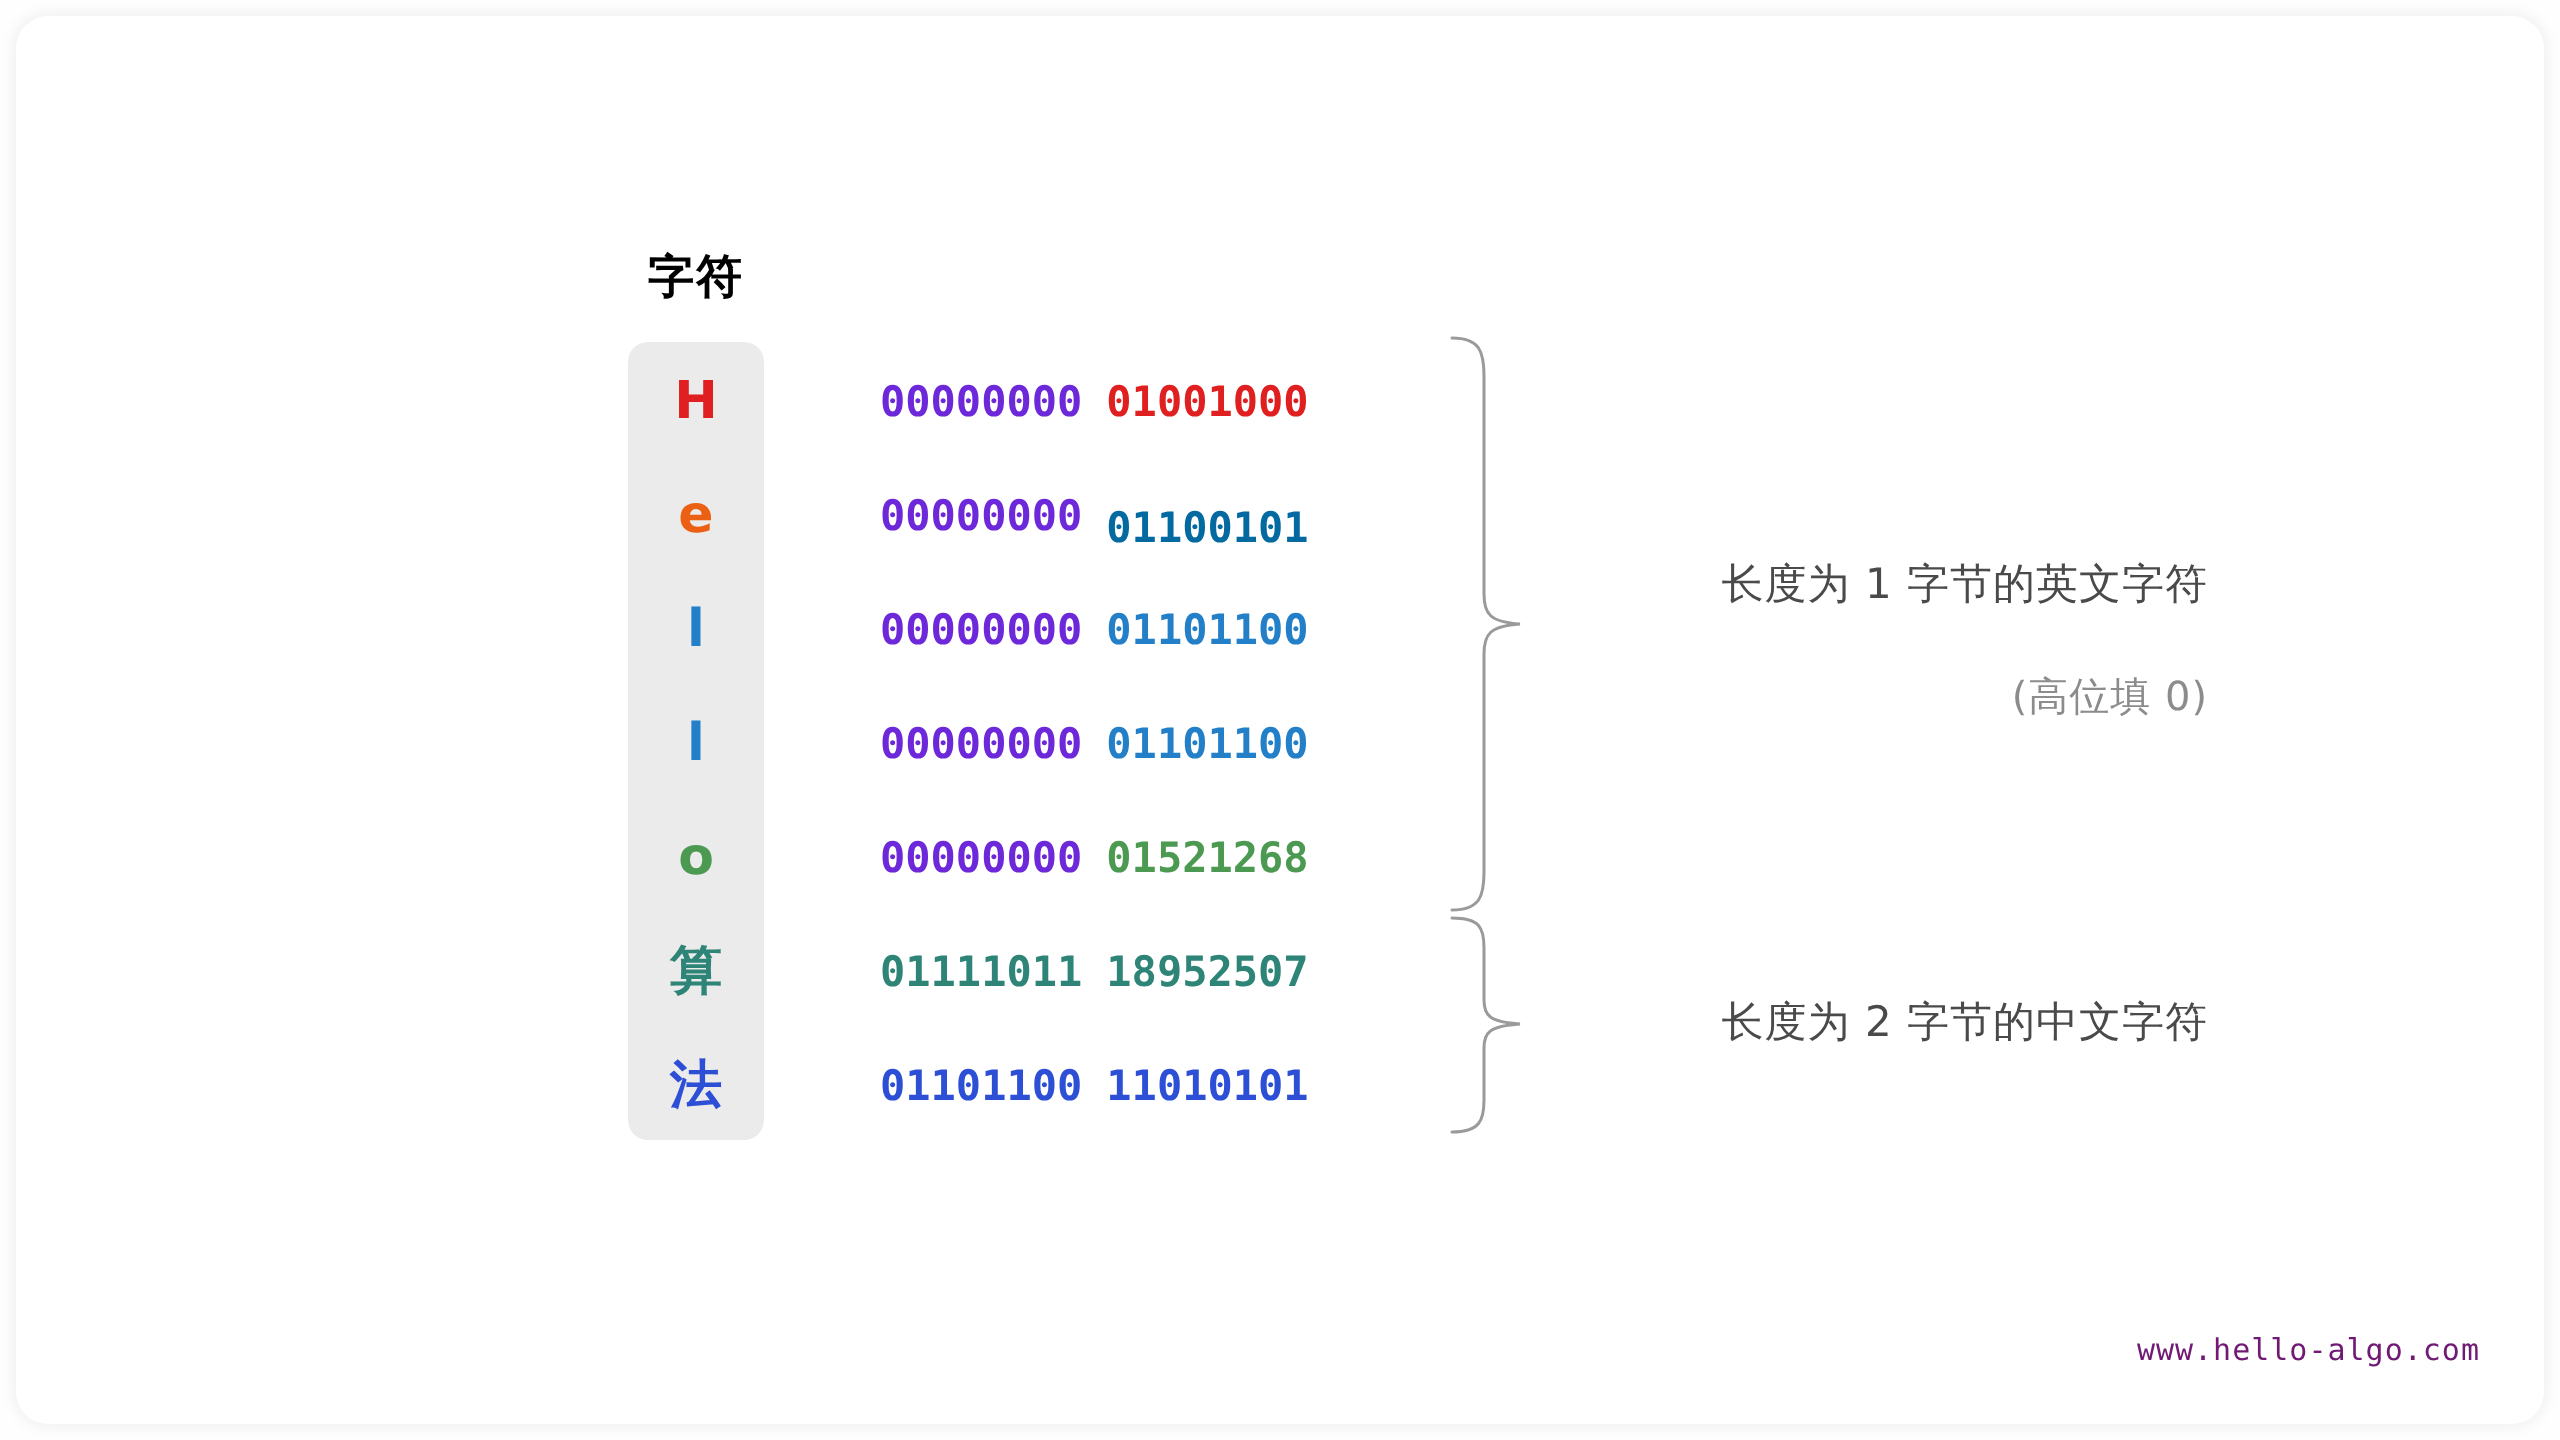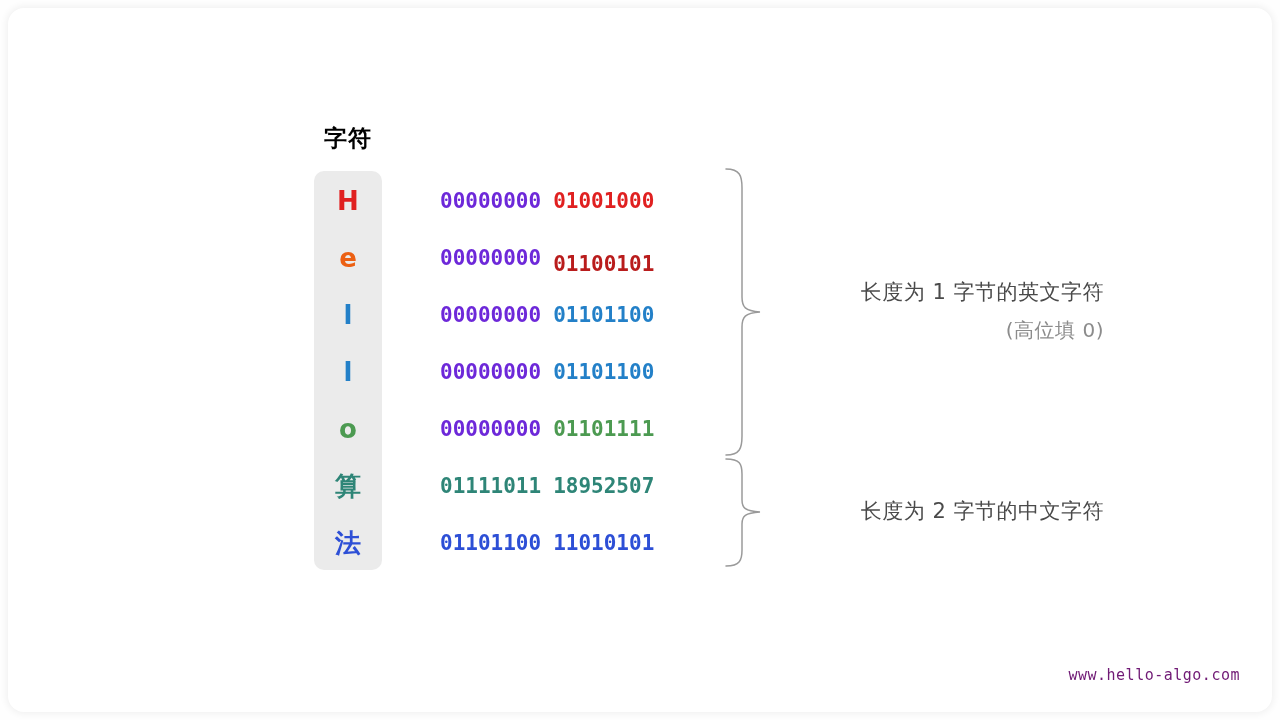--- a/index.html
+++ b/index.html
@@ -123,21 +123,21 @@
   .annotation {
     position: absolute;
     color: #4a4a4a;
     font-size: 21px;
     text-align: right;
     white-space: nowrap;
     letter-spacing: 0.5px;
   }
   .annotation .sub {
     display: block;
-    margin-top: 11px;
+    margin-top: 29px;
     color: #8c8c8c;
     font-size: 20px;
   }
   #annotation-1 { left: 766px; top: 270px; width: 330px; }
   #annotation-2 { left: 766px; top: 489px; width: 330px; }
 
   
   #watermark {
     position: absolute;
     right: 32px;
@@ -158,33 +158,33 @@
 
     <div id="char-column"></div>
 
     <div id="rows-container">
         <div class="row" style="top: 164px;">
           <div class="row-char latin" style="color: rgb(224, 32, 32);">H</div>
           <div class="row-bits"><span class="bits-hi">00000000</span><span class="bits-gap"></span><span class="bits-lo" style="color: rgb(224, 32, 32);">01001000</span></div>
         </div>
         <div class="row" style="top: 221px;">
           <div class="row-char latin" style="color: rgb(236, 96, 19);">e</div>
-          <div class="row-bits"><span class="bits-hi">00000000</span><span class="bits-gap"></span><span class="bits-lo" style="color: #b91c1c; margin-top: 12px;">01100101</span></div>
+          <div class="row-bits"><span class="bits-hi">00000000</span><span class="bits-gap"></span><span class="bits-lo" style="color: #0369a1; margin-top: 12px;">01100101</span></div>
         </div>
         <div class="row" style="top: 278px;">
           <div class="row-char latin" style="color: rgb(35, 128, 200);">l</div>
           <div class="row-bits"><span class="bits-hi">00000000</span><span class="bits-gap"></span><span class="bits-lo" style="color: rgb(35, 128, 200);">01101100</span></div>
         </div>
         <div class="row" style="top: 335px;">
           <div class="row-char latin" style="color: rgb(35, 128, 200);">l</div>
           <div class="row-bits"><span class="bits-hi">00000000</span><span class="bits-gap"></span><span class="bits-lo" style="color: rgb(35, 128, 200);">01101100</span></div>
         </div>
         <div class="row" style="top: 392px;">
           <div class="row-char latin" style="color: rgb(76, 154, 81);">o</div>
-          <div class="row-bits"><span class="bits-hi">00000000</span><span class="bits-gap"></span><span class="bits-lo" style="color: rgb(76, 154, 81);">01101111</span></div>
+          <div class="row-bits"><span class="bits-hi">00000000</span><span class="bits-gap"></span><span class="bits-lo" style="color: rgb(76, 154, 81);">01521268</span></div>
         </div>
         <div class="row" style="top: 449px;">
           <div class="row-char" style="color: rgb(46, 133, 119);">算</div>
           <div class="row-bits"><span class="bits-hi" style="color: rgb(46, 133, 119); font-weight: bold;">01111011</span><span class="bits-gap"></span><span class="bits-lo" style="color: rgb(46, 133, 119);">18952507</span></div>
         </div>
         <div class="row" style="top: 506px;">
           <div class="row-char" style="color: rgb(45, 79, 214);">法</div>
           <div class="row-bits"><span class="bits-hi" style="color: rgb(45, 79, 214); font-weight: bold;">01101100</span><span class="bits-gap"></span><span class="bits-lo" style="color: rgb(45, 79, 214);">11010101</span></div>
         </div>
       </div>

